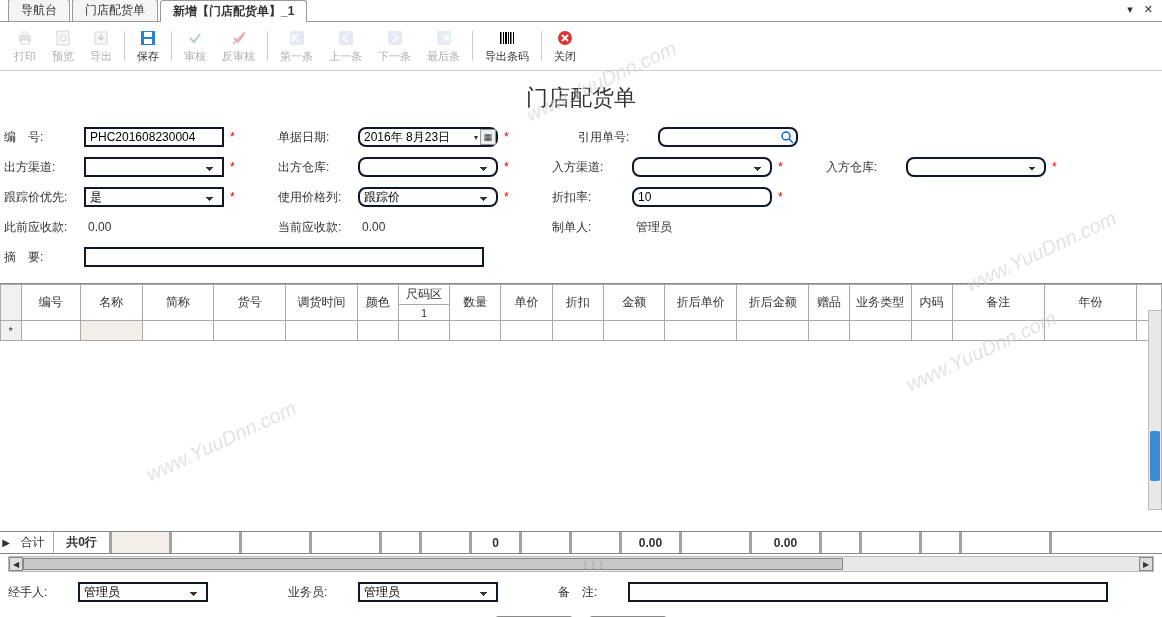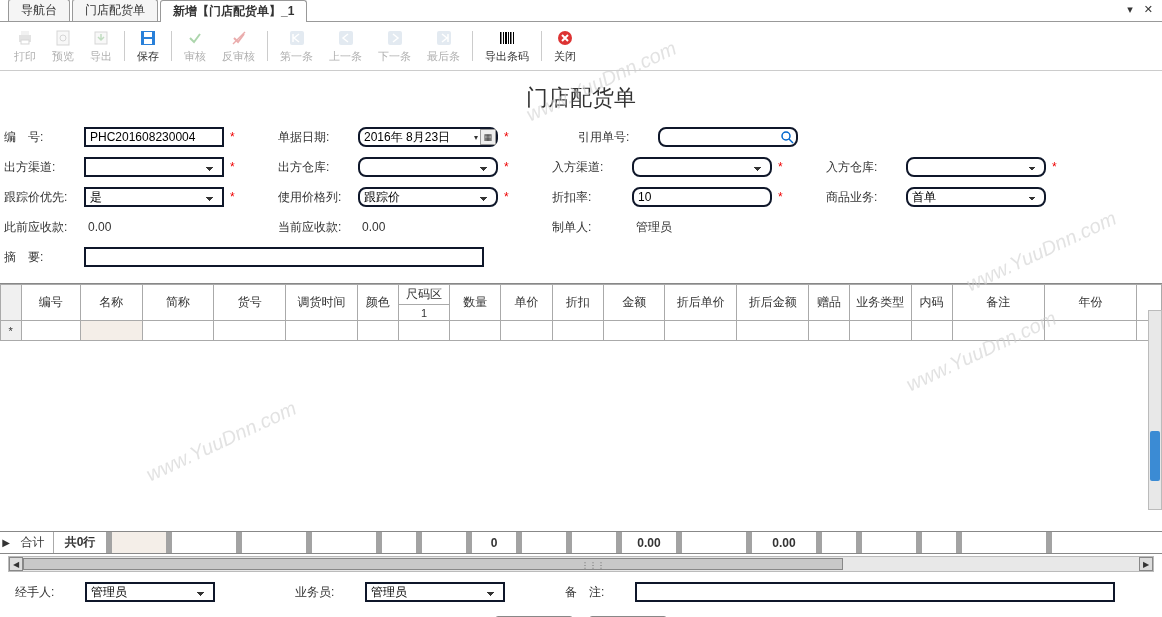--- a/index.html
+++ b/index.html
@@ -49,37 +49,37 @@
     .grid thead th { background: #fff; }
     .grid .rowhead { width: 20px; background: #f0f0f0; }
     .grid .size-sub th { height: 16px; font-size: 11px; }
     .grid-body { height: 190px; overflow: hidden; background: #fff; position: relative; }
     .grid tbody td.rowhead { background: #f0f0f0; font-size: 11px; }
     .grid tbody td.name-cell { background: #f4eee8; }
     
     
     .totals-row { display: flex; align-items: center; border-top: 1px solid #888; height: 22px; font-size: 12px; }
     .totals-row .tlabel { width: 42px; border-right: 1px solid #aaa; text-align: center; display: flex; align-items: center; justify-content: center; height: 100%; }
-    .totals-row .tcell { border-right: 6px solid #a3a3a3; text-align: center; display: flex; align-items: center; justify-content: center; height: 100%; font-weight: bold; }
+    .totals-row .tcell { border-right: 3px solid #a3a3a3; text-align: center; display: flex; align-items: center; justify-content: center; height: 100%; font-weight: bold; }
     .totals-arrow { width: 12px; text-align: center; font-size: 10px; }
     
     
     .hscroll { height: 16px; background: #e8e8e8; border: 1px solid #bbb; margin: 2px 8px 4px 8px; position: relative; }
     .hscroll .thumb { position: absolute; left: 14px; top: 1px; height: 12px; width: 820px; background: #c8c8c8; border: 1px solid #888; }
     .hscroll .arr { position: absolute; top: 0; width: 14px; height: 14px; background: #ddd; border: 1px solid #888; font-size: 8px; display: flex; align-items: center; justify-content: center; }
     .hscroll .arr.l { left: 0; }
     .hscroll .arr.r { right: 0; }
     .hscroll .grip { position: absolute; left: 50%; top: 4px; font-size: 8px; color: #666; }
     
     
     .vscroll { position: absolute; right: 0; top: 310px; width: 14px; height: 200px; background: #e8e8e8; border: 1px solid #bbb; }
     .vscroll .vthumb { position: absolute; left: 1px; top: 120px; width: 10px; height: 50px; background: #3b8bd4; border-radius: 2px; }
     
     
-    .footer-form { padding: 6px 8px; display: flex; align-items: center; margin-left: 7px; }
+    .footer-form { padding: 6px 8px; display: flex; align-items: center; }
     .footer-form .lbl { width: 70px; }
     
     
     .footer-btns { text-align: center; padding: 8px 0; }
     .footer-btns button { padding: 3px 14px; margin: 0 6px; border: 1px solid #888; background: linear-gradient(#fff,#e4e4e4); border-radius: 3px; cursor: pointer; font-size: 12px; }
     
     
     .wm { position: absolute; color: #ccc; font-size: 20px; font-style: italic; transform: rotate(-25deg); pointer-events: none; opacity: 0.55; font-family: Arial; }
     
     svg { display: block; }
@@ -284,24 +284,20 @@
         <select class="fld combo fld-w2"><option>跟踪价</option></select>
         <span class="req">*</span>
       </div>
     <div class="gap"></div>
     <div class="form-cell">
         <span class="lbl">折扣率:</span>
         <input class="fld fld-w2" value="10" style="">
         <span class="req">*</span>
       </div>
     <div class="gap"></div>
-    <div class="form-cell">
-        <span class="lbl">商品业务:</span>
-        <select class="fld combo fld-w2"><option>首单</option></select>
-      </div>
   </div>
 
   <div class="form-row">
     <div class="form-cell">
         <span class="lbl">此前应收款:</span>
         <span class="fld-w1 txt-plain" style="width:140px;display:inline-block;padding-left:4px">0.00</span>
         <span class="req"></span>
       </div>
     <div class="gap"></div>
     <div class="form-cell">

